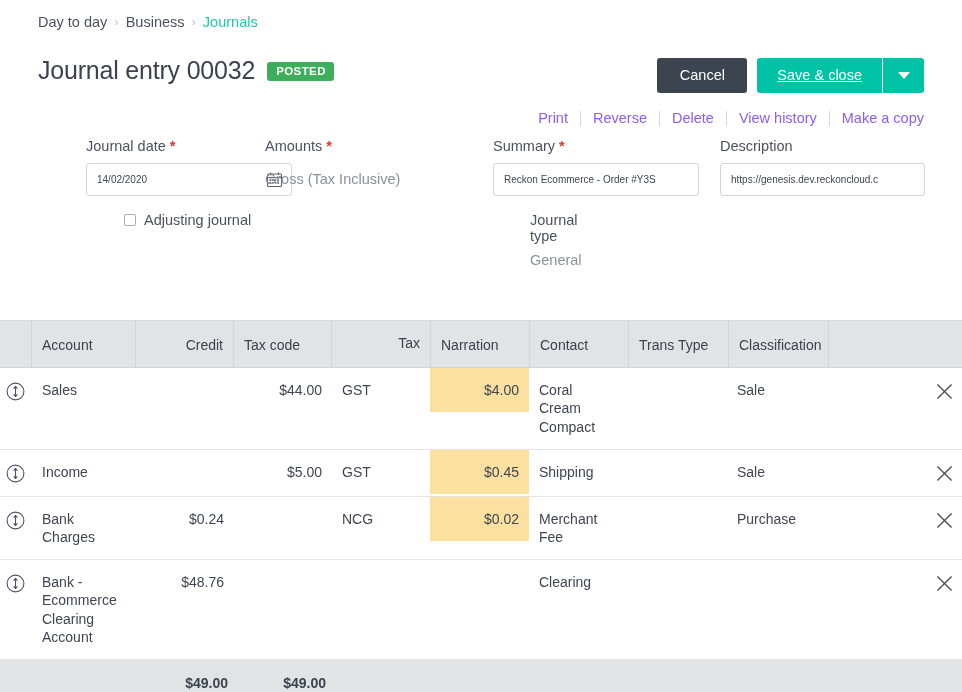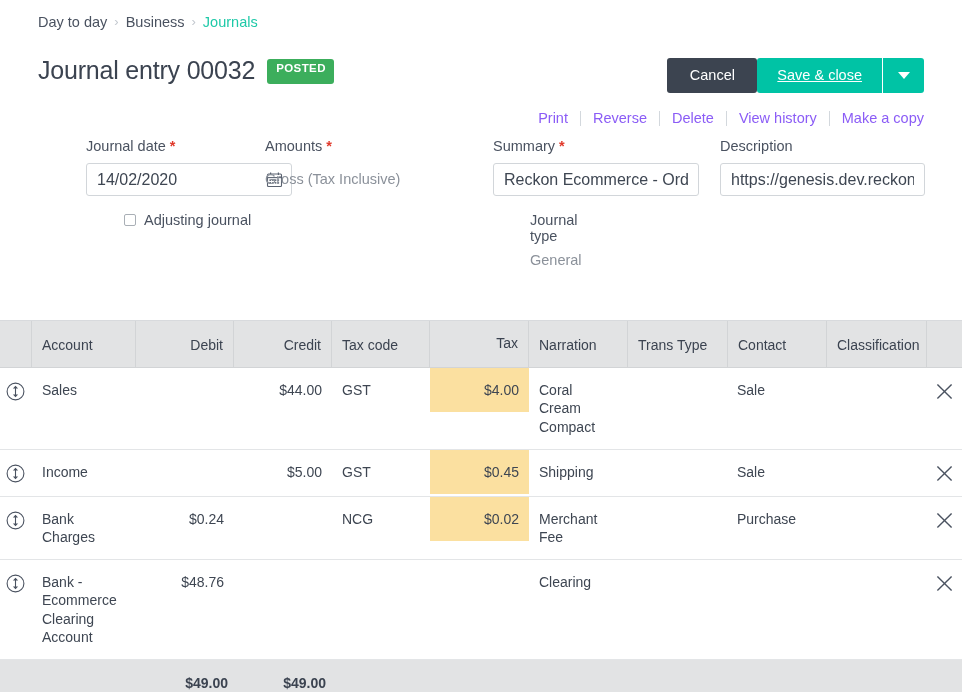--- a/index.html
+++ b/index.html
@@ -34,20 +34,21 @@
     line-height: 1;
     transform: translateY(-1px);
   }
 
   
   .page-title-row {
     position: absolute;
     left: 38px;
     top: 58px;
     display: flex;
+    align-items: center;
     gap: 12px;
   }
   .page-title {
     font-size: 25px;
     font-weight: 400;
     color: #3b4350;
     letter-spacing: -0.2px;
     line-height: 1;
   }
   .status-badge {
@@ -62,20 +63,21 @@
     transform: translateY(1px);
   }
 
   
   .top-actions {
     position: absolute;
     right: 38px;
     top: 58px;
     display: flex;
     align-items: stretch;
+    gap: 10px;
     height: 35px;
   }
   .btn {
     border: none;
     border-radius: 3px;
     font-family: "Liberation Sans", sans-serif;
     font-size: 14.5px;
     color: #fff;
     cursor: pointer;
     padding: 0 22px;
@@ -144,21 +146,21 @@
     color: #4a5260;
     margin-bottom: 9px;
     white-space: nowrap;
   }
   .req { color: #e0392b; font-weight: bold; }
   .text-input {
     border: 1px solid #d2d6da;
     border-radius: 3px;
     height: 33px;
     font-family: "Liberation Sans", sans-serif;
-    font-size: 16px;
+    font-size: 10px;
     color: #3e4652;
     padding: 0 10px;
     background: #fff;
     outline: none;
   }
   .static-val {
     font-size: 14.5px;
     color: #8b919a;
     line-height: 33px;
   }
@@ -348,27 +350,26 @@
     <input class="text-input desc-input" type="text" value="https://genesis.dev.reckoncloud.c" style="">
   </div>
 
 </div>
 
 <div class="grid">
 
   <div class="grow grid-head">
     <div class="gcell c-handle"></div>
     <div class="gcell c-account">Account</div>
-    <div class="gcell c-debit">Debit</div>
     <div class="gcell c-credit">Credit</div>
     <div class="gcell c-taxcode">Tax code</div>
     <div class="gcell c-tax" style="padding:13px 10px">Tax</div>
     <div class="gcell c-narration">Narration</div>
+    <div class="gcell c-contact">Contact</div>
     <div class="gcell c-transtype">Trans Type</div>
-    <div class="gcell c-contact">Contact</div>
     <div class="gcell c-class">Classification</div>
     <div class="gcell c-remove"></div>
   </div>
 
   <div id="grid-body">
       <div class="grow">
         <div class="gcell c-handle">
           <svg class="handle-icon" width="19" height="19" viewBox="0 0 19 19">
             <circle cx="9.5" cy="9.5" r="8.4" fill="none" stroke="#4a5260" stroke-width="1.1"></circle>
             <line x1="9.5" y1="4.6" x2="9.5" y2="14.4" stroke="#4a5260" stroke-width="1.1"></line>

